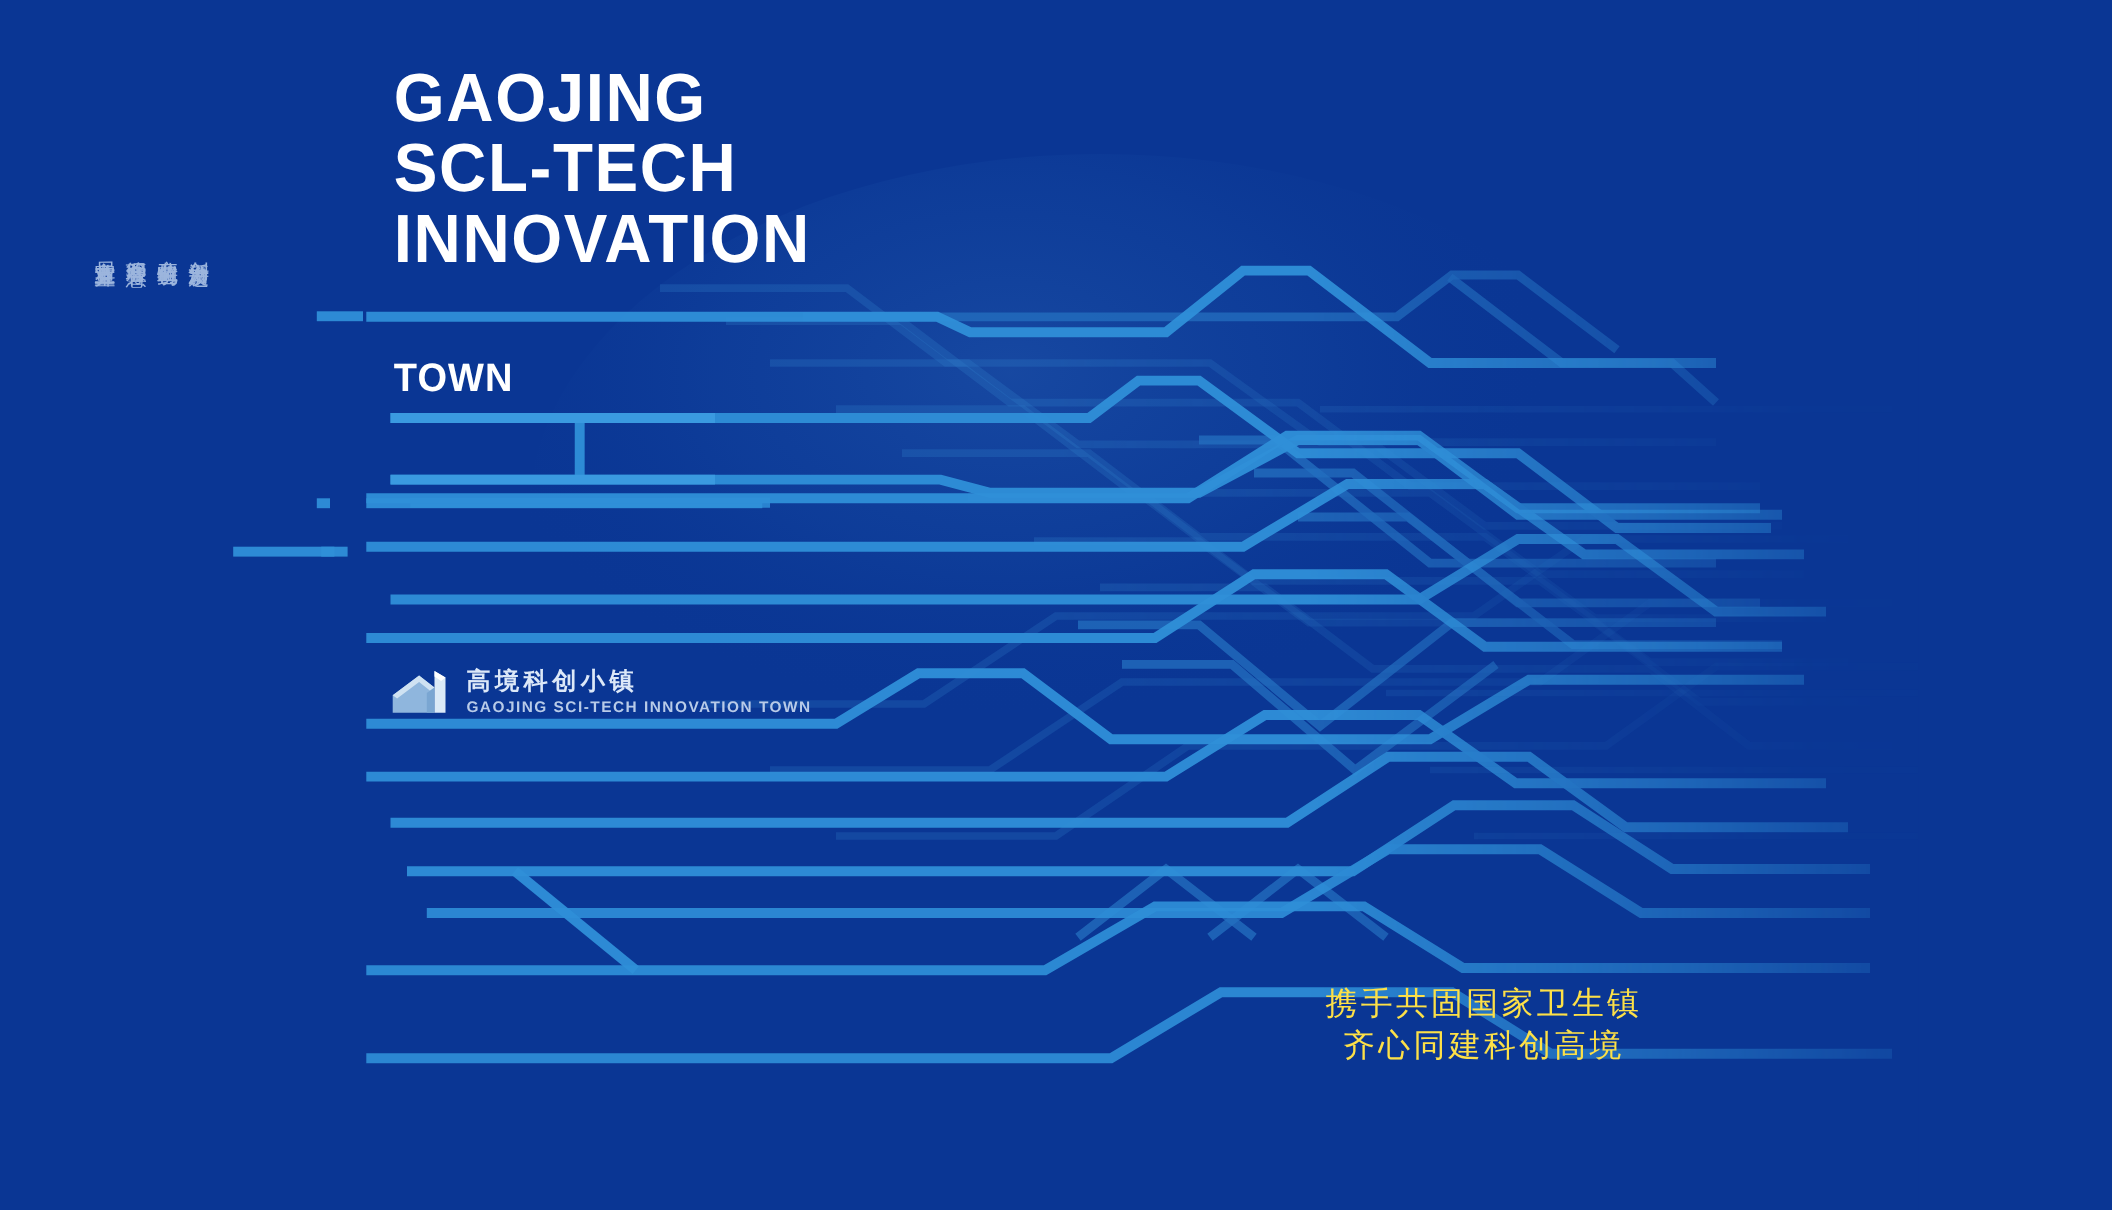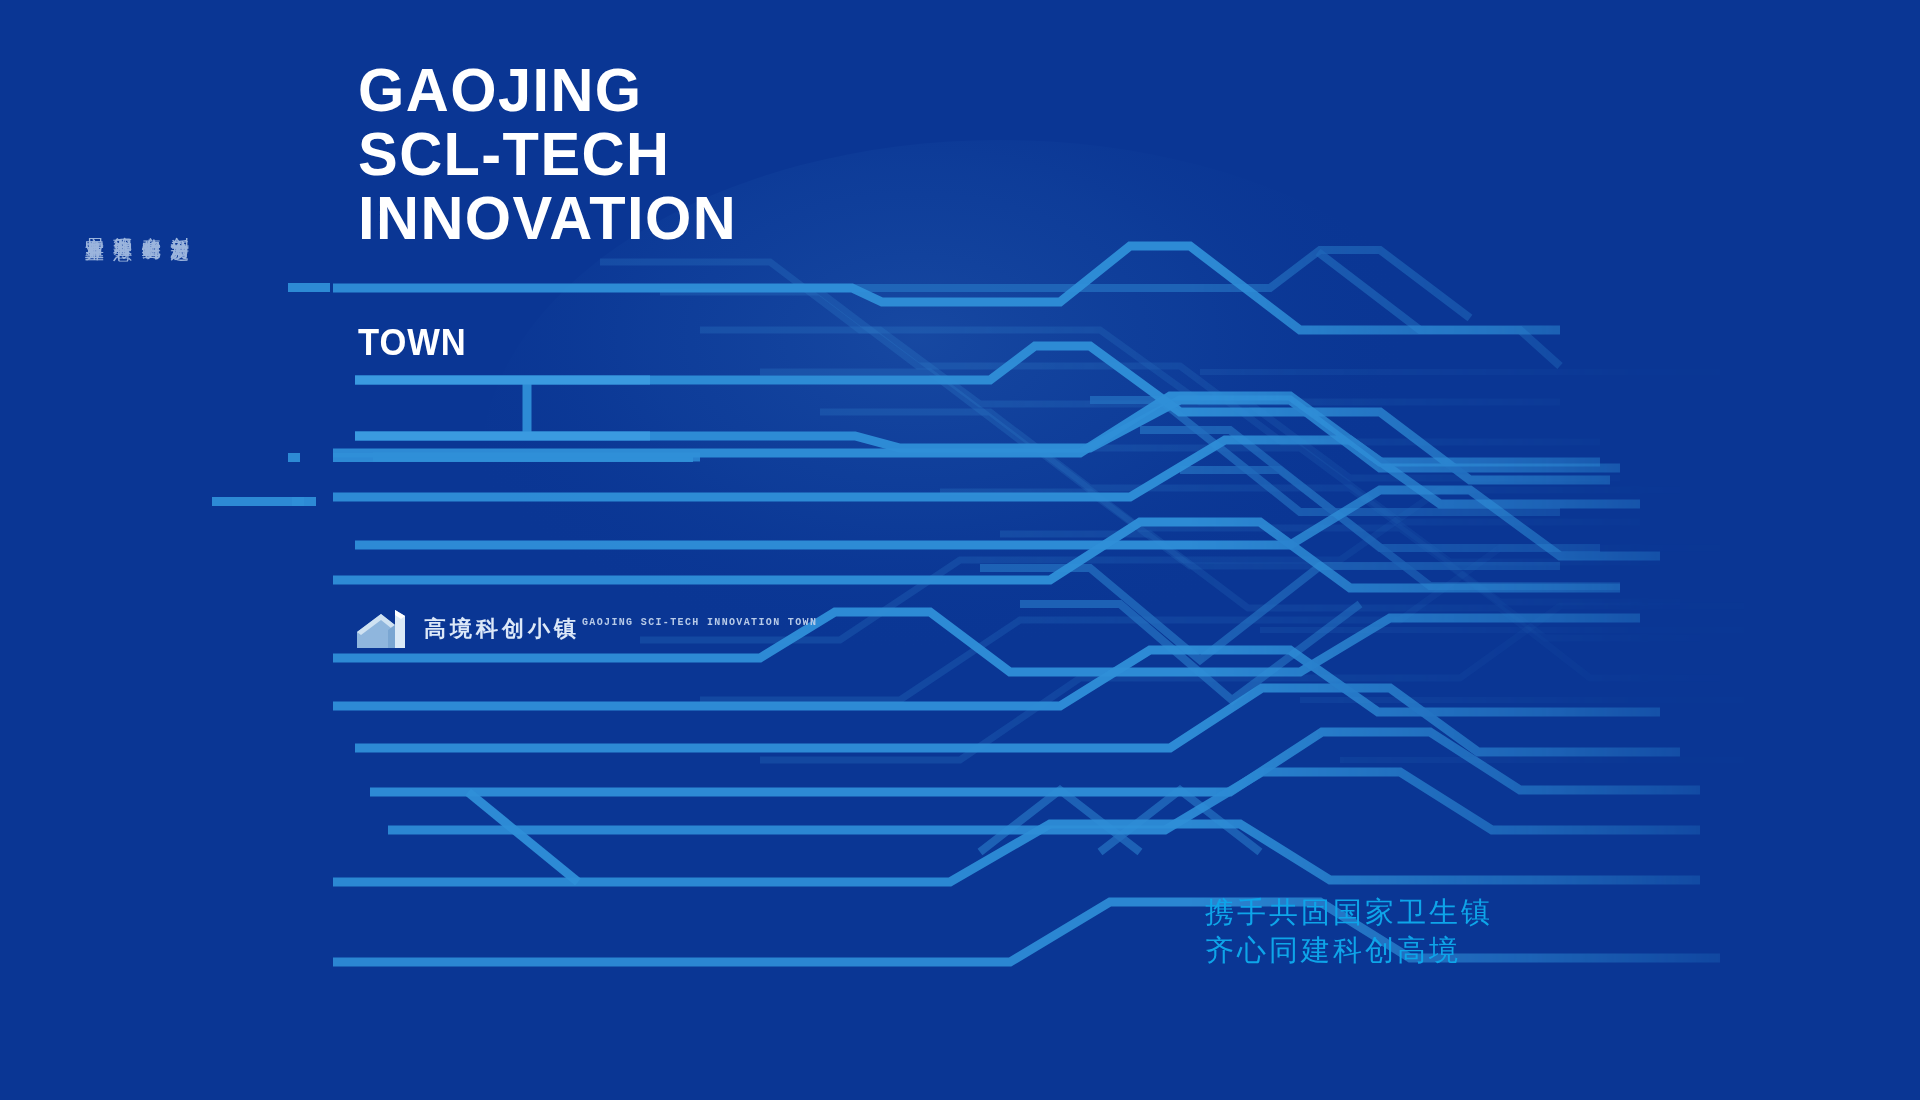--- a/index.html
+++ b/index.html
@@ -84,54 +84,55 @@
   #logo-lockup {
     position: absolute;
     left: 355px;
     top: 606px;
     display: flex;
     align-items: center;
     gap: 13px;
     z-index: 8;
   }
   #logo-mark { width: 56px; height: 46px; flex: none; }
-  #logo-text { display: flex; flex-direction: row; gap: 2px; }
+  #logo-text { display: flex; flex-direction: column; gap: 2px; }
   #logo-cn {
     font-family: "DejaVu Sans", "Liberation Sans", sans-serif;
     font-size: 22px;
     font-weight: 700;
     letter-spacing: 4px;
     color: #dce8f8;
     line-height: 1.05;
     white-space: nowrap;
   }
   #logo-en {
-    font-family: Liberation Mono, monospace;
-    font-size: 10px;
+    font-family: Liberation Sans, sans-serif;
+    font-size: 14px;
     font-weight: 700;
     letter-spacing: 1.35px;
     color: #b8cbe8;
     white-space: nowrap;
   }
 
   
   #bottom-slogan {
     position: absolute;
     left: 1205px;
     top: 893px;
     z-index: 7;
   }
   #bottom-slogan .bs-line {
     display: block;
     font-family: "DejaVu Sans", "Liberation Sans", sans-serif;
     font-size: 29px;
     line-height: 38px;
     letter-spacing: 3px;
-    color: #0ea5e9;
-    white-space: nowrap;
+    color: #fde047;
+    white-space: nowrap;
+    text-align: center;
   }
 </style>
 </head>
 <body>
 
 <div id="poster">
 
   <svg id="circuit-art" viewBox="0 0 1920 1100" preserveAspectRatio="none" xmlns="http://www.w3.org/2000/svg">
     <defs>
       <linearGradient id="fadeRight" x1="0" y1="0" x2="1" y2="0">

